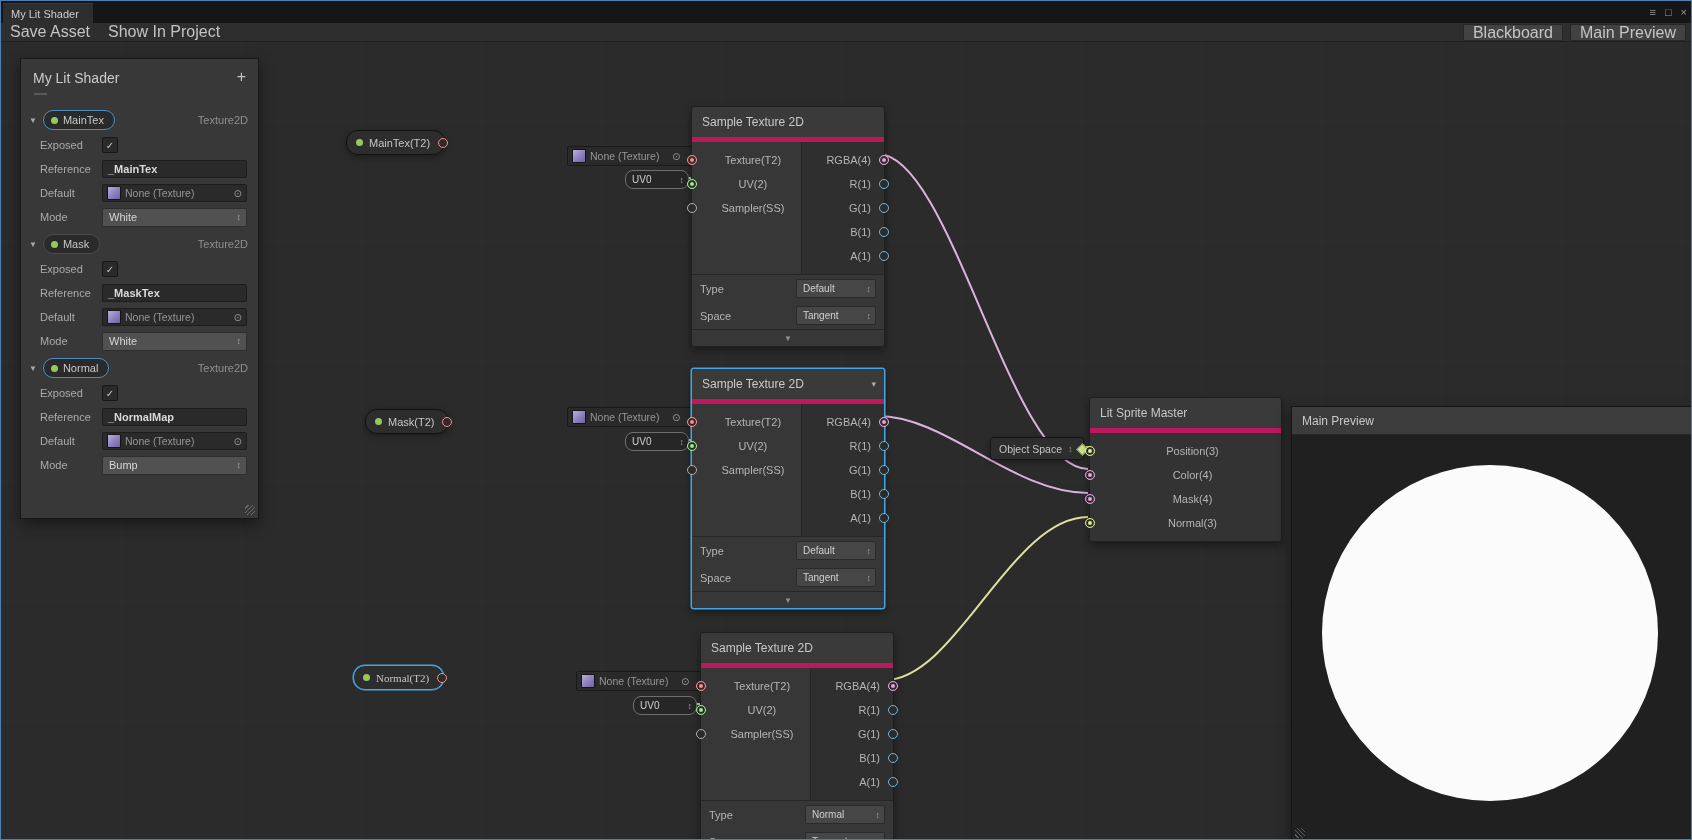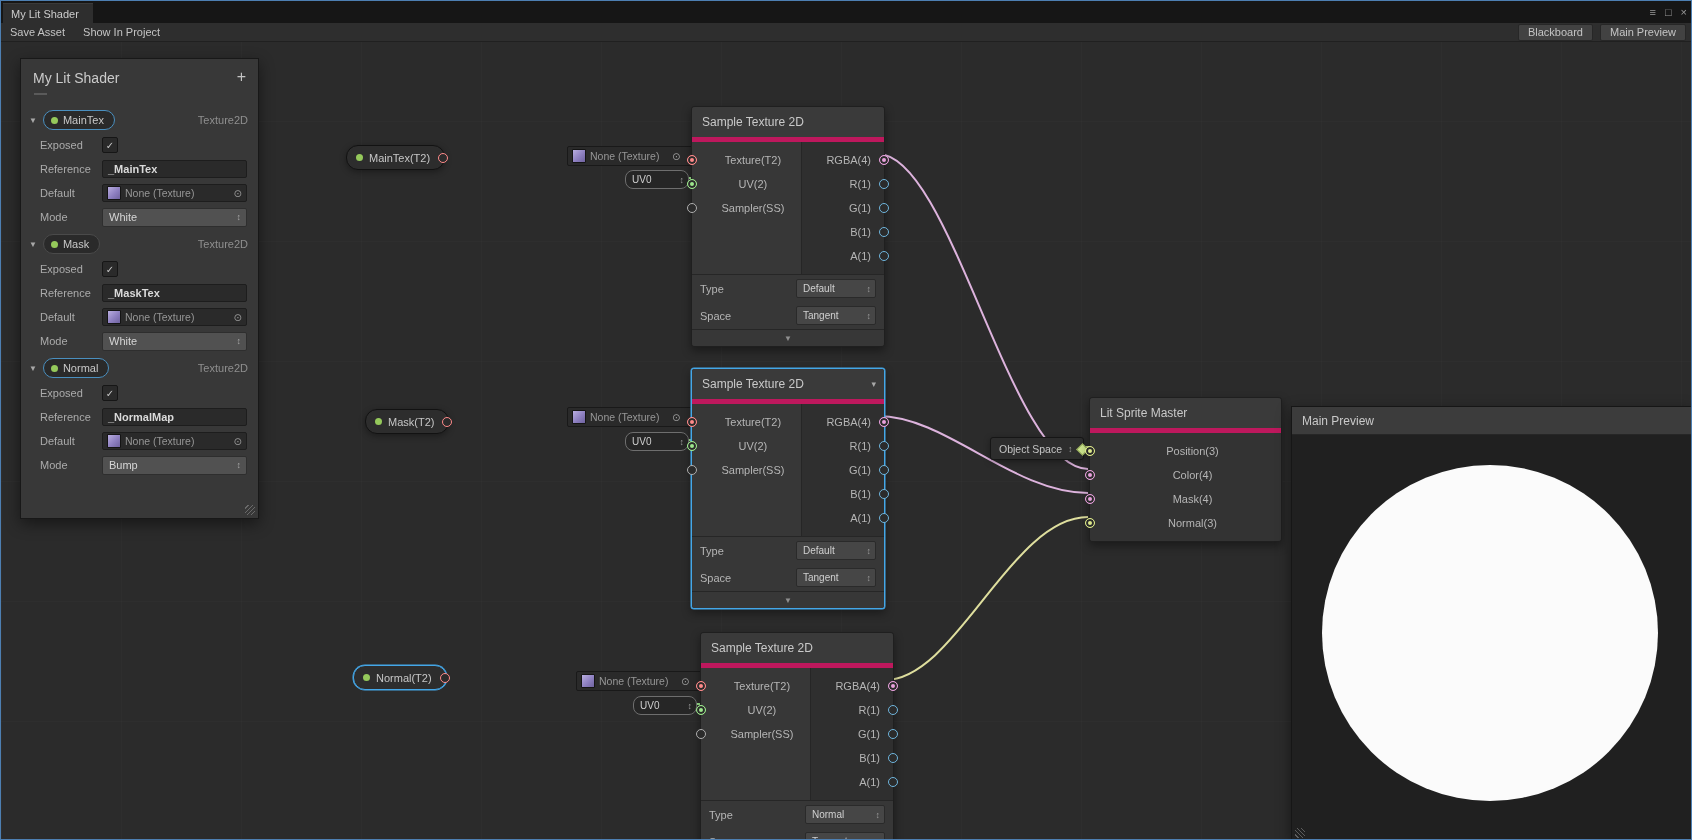--- a/index.html
+++ b/index.html
@@ -10,21 +10,21 @@
   
   .titlebar{position:absolute;left:0;top:0;right:0;height:22px;background:#161616;z-index:30;}
   .tab{position:absolute;left:2px;top:2px;height:20px;padding:0 14px 0 8px;background:#2e2e2e;
        display:flex;align-items:center;font-size:11px;color:#cccccc;border-top:1px solid #3a3a3a;}
   .winicons{position:absolute;right:4px;top:0;height:22px;display:flex;align-items:center;gap:9px;
             font-size:11px;color:#9a9a9a;}
   .winicons span{cursor:default;}
 
   
   .toolbar{position:absolute;left:0;top:22px;right:0;height:18px;background:#2e2e2e;
-           border-bottom:1px solid #202020;z-index:30;display:flex;align-items:center;font-size:11px;}
+           border-bottom:1px solid #202020;z-index:30;display:flex;align-items:flex-end;font-size:16px;}
   .tbtn{padding:0 9px;height:18px;display:flex;align-items:center;color:#c4c4c4;}
   .tbtn.raised{background:#424242;border:1px solid #272727;border-radius:2px;height:15px;margin-left:7px;}
   .tb-right{margin-left:auto;display:flex;align-items:center;padding-right:5px;}
 
   
   .graph{position:absolute;inset:0;background:#2b2b2b;
      background-image:linear-gradient(rgba(255,255,255,.015) 1px,transparent 1px),
                       linear-gradient(90deg,rgba(255,255,255,.015) 1px,transparent 1px);
      background-size:120px 120px;}
   .wires{position:absolute;inset:0;z-index:1;}
@@ -156,31 +156,31 @@
       <path d="M 1080 446 L 1091 446" stroke="#cbe38c" stroke-width="2" fill="none"></path>
 
       <path d="M 687 153 L 694 153" stroke="#ff8a8a" stroke-width="2"></path>
       <path d="M 676 177 L 694 177" stroke="#9ce88c" stroke-width="2"></path>
       <path d="M 687 415 L 694 415" stroke="#ff8a8a" stroke-width="2"></path>
       <path d="M 676 439 L 694 439" stroke="#9ce88c" stroke-width="2"></path>
       <path d="M 696 679 L 703 679" stroke="#ff8a8a" stroke-width="2"></path>
       <path d="M 684 703 L 703 703" stroke="#9ce88c" stroke-width="2"></path>
     </svg>
 
-    <div class="pillnode" style="left:345px;top:144px;">
+    <div class="pillnode" style="left:345px;top:129px;">
       <span class="gdot"></span>
       <span>MainTex(T2)</span>
       <span class="port p-tex"></span>
     </div>
     <div class="pillnode" style="left:364px;top:408px;">
       <span class="gdot"></span>
       <span>Mask(T2)</span>
       <span class="port p-tex"></span>
     </div>
-    <div class="pillnode selected" style="left:352px;top:664px;">
+    <div class="pillnode selected" style="left:352px;top:664px;font-family:Liberation Serif, serif;">
       <span class="gdot"></span>
       <span>Normal(T2)</span>
       <span class="port p-tex"></span>
     </div>
 
     <div class="objfield" style="left:566px;top:145px;">
       <span class="tex-ico"></span>
       <span class="txt">None (Texture)</span>
       <span class="picker">⊙</span>
     </div>

